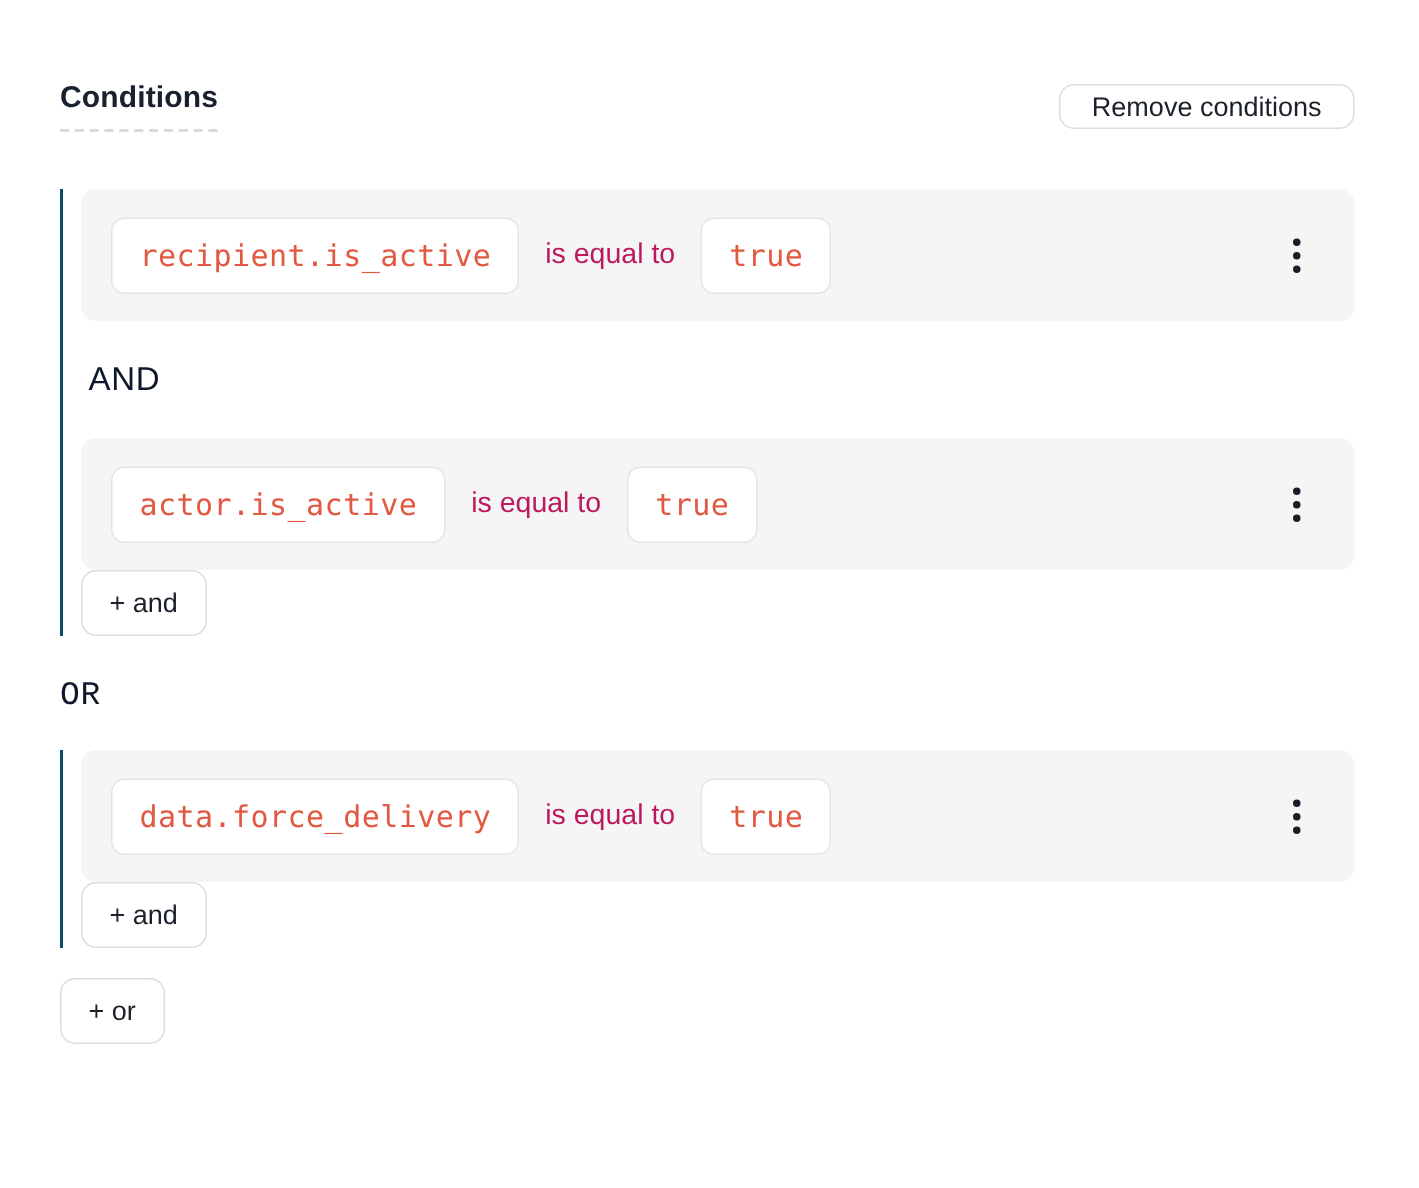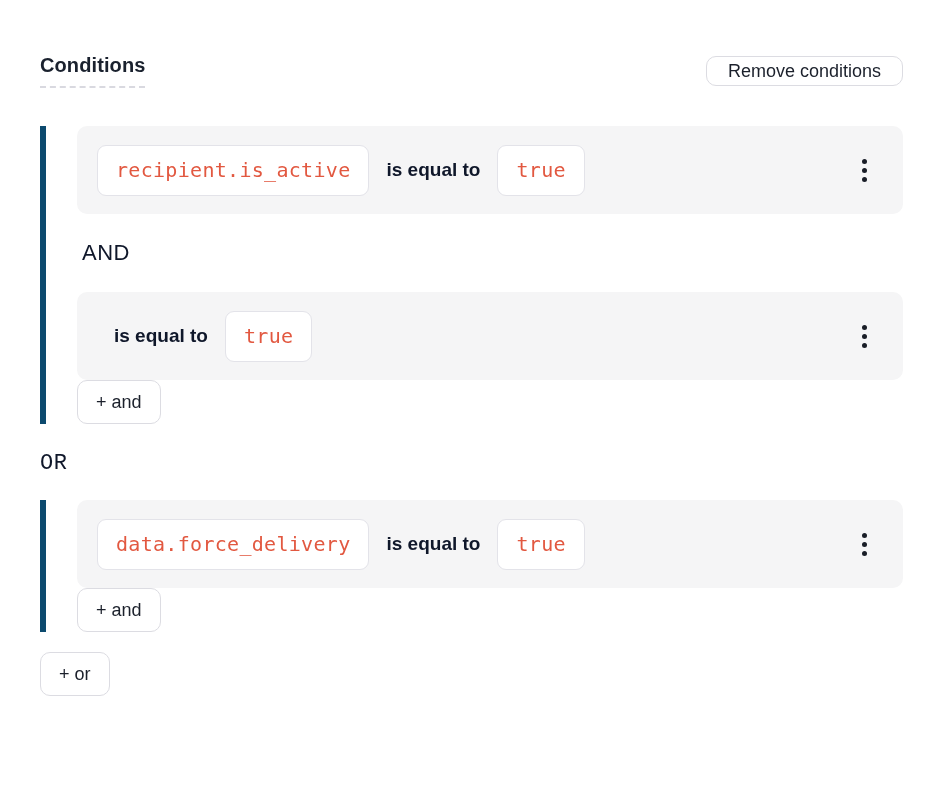--- a/index.html
+++ b/index.html
@@ -37,22 +37,22 @@
     font-size: 18px;
     font-weight: 500;
     padding: 10px 20px;
     line-height: 22px;
     cursor: pointer;
   }
   .btn-remove { padding: 3px 21px; }
 
   
   .group {
-    border-left: 6px solid #0c4a6e;
-    padding-left: 31px;
+    border-left: 2px solid #0c4a6e;
+    padding-left: 12px;
   }
   .condition-row {
     background: #f5f5f6;
     border-radius: 10px;
     height: 88px;
     display: flex;
     align-items: center;
     padding: 18px 30px 18px 20px;
   }
   .chip {
@@ -63,22 +63,22 @@
     font-family: "DejaVu Sans Mono", monospace;
     font-size: 20px;
     letter-spacing: 0.3px;
     color: #e25840;
     line-height: 26px;
     white-space: nowrap;
     cursor: pointer;
   }
   .operator {
     font-size: 19px;
-    font-weight: 700;
-    color: #0f172a;
+    font-weight: 400;
+    color: #be185d;
     margin: 0 17px;
     white-space: nowrap;
   }
   .kebab {
     margin-left: auto;
     display: flex;
     flex-direction: column;
     align-items: center;
     gap: 4px;
     padding: 6px 6px;
@@ -123,20 +123,21 @@
       <span class="kebab">
         <span class="dot"></span>
           <span class="dot"></span>
           <span class="dot"></span>
       </span>
     </div>
 
     <div class="connector connector-and">AND</div>
 
     <div class="condition-row">
+      <span class="chip">actor.is_active</span>
       <span class="operator">is equal to</span>
       <span class="chip">true</span>
       <span class="kebab">
         <span class="dot"></span>
           <span class="dot"></span>
           <span class="dot"></span>
       </span>
     </div>
 
     <button class="btn btn-add">+ and</button>

